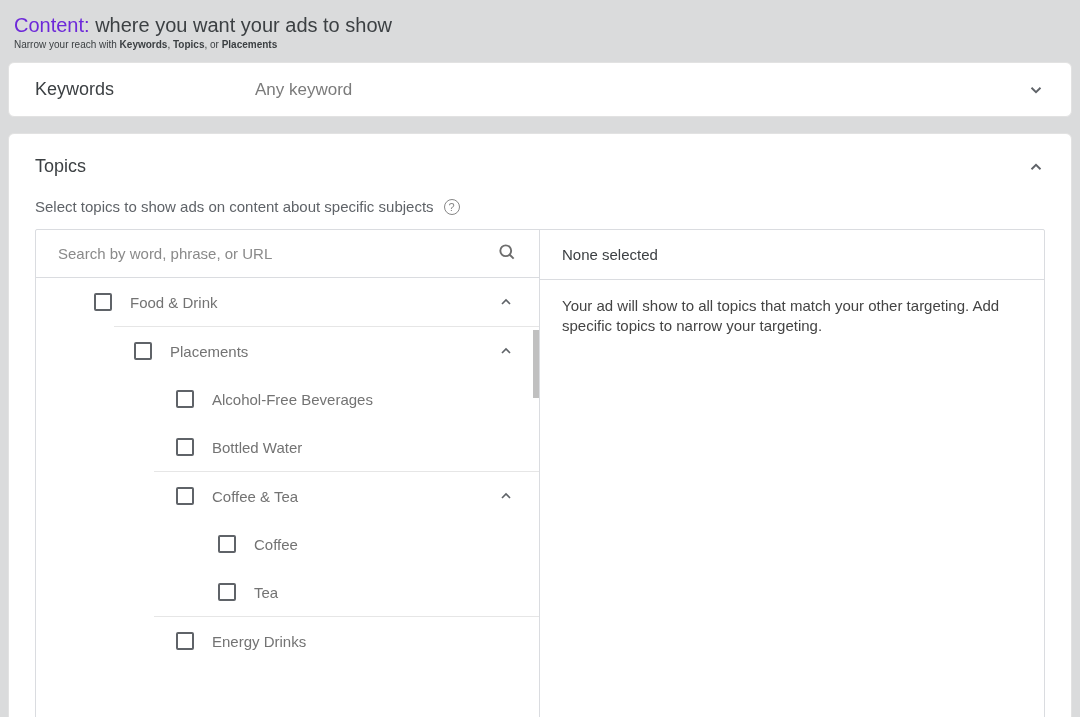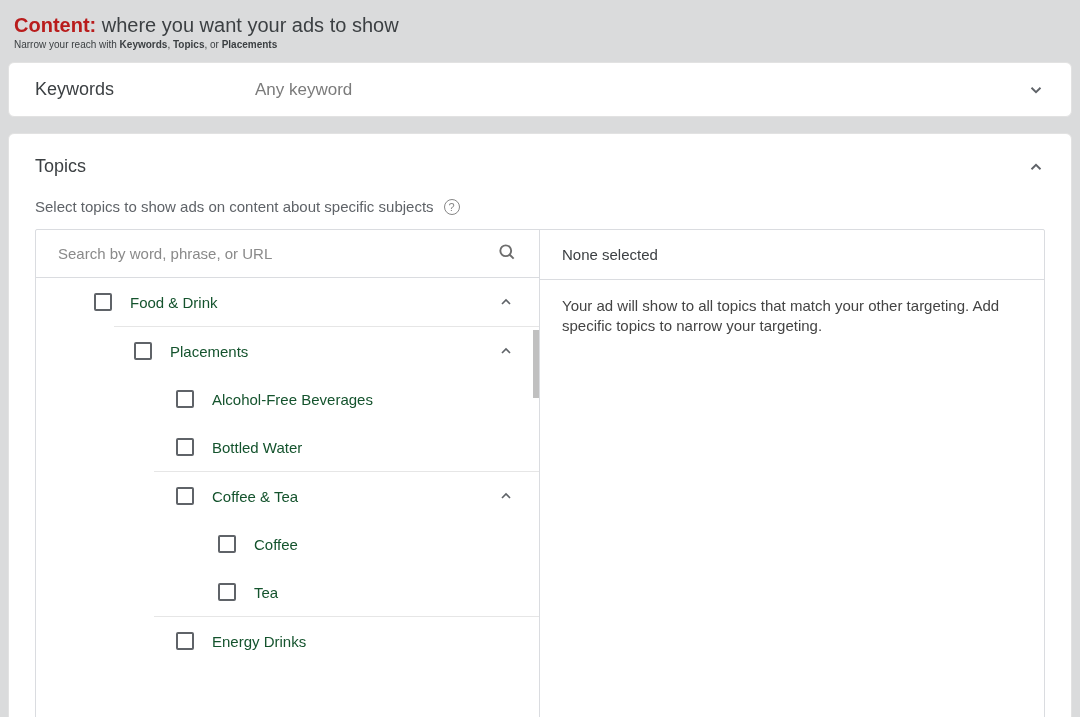--- a/index.html
+++ b/index.html
@@ -12,21 +12,21 @@
       color: #3c4043;
       font-size: 15px;
     }
     .header-area {
       padding: 4px 6px 12px 6px;
     }
     .header-title {
       font-size: 20px;
       margin-bottom: 2px;
     }
-    .header-title strong { font-weight: 700; color: #b91c1c; }
+    .header-title strong { font-weight: 400; color: #6d28d9; }
     .header-sub {
       font-size: 10px;
       color: #3c4043;
     }
     .header-sub strong { font-weight: 700; }
     .card {
       background: #fff;
       border-radius: 6px;
       border: 1px solid #e2e2e2;
       margin-bottom: 16px;
@@ -106,21 +106,21 @@
       overflow-y: auto;
       flex: 1;
       position: relative;
     }
     .tree::-webkit-scrollbar { width: 8px; }
     .tree::-webkit-scrollbar-thumb { background: #bdbdbd; }
     .tree-row {
       display: flex; align-items: center;
       padding: 15px 20px 15px 0;
       font-size: 15px;
-      color: #14532d;
+      color: #737373;
     }
     .cb {
       width: 18px; height: 18px;
       border: 2px solid #5f6368;
       border-radius: 2px;
       margin-right: 18px;
       flex-shrink: 0;
     }
     .tree-label { flex: 1; }
     .lv0 { padding-left: 58px; }

